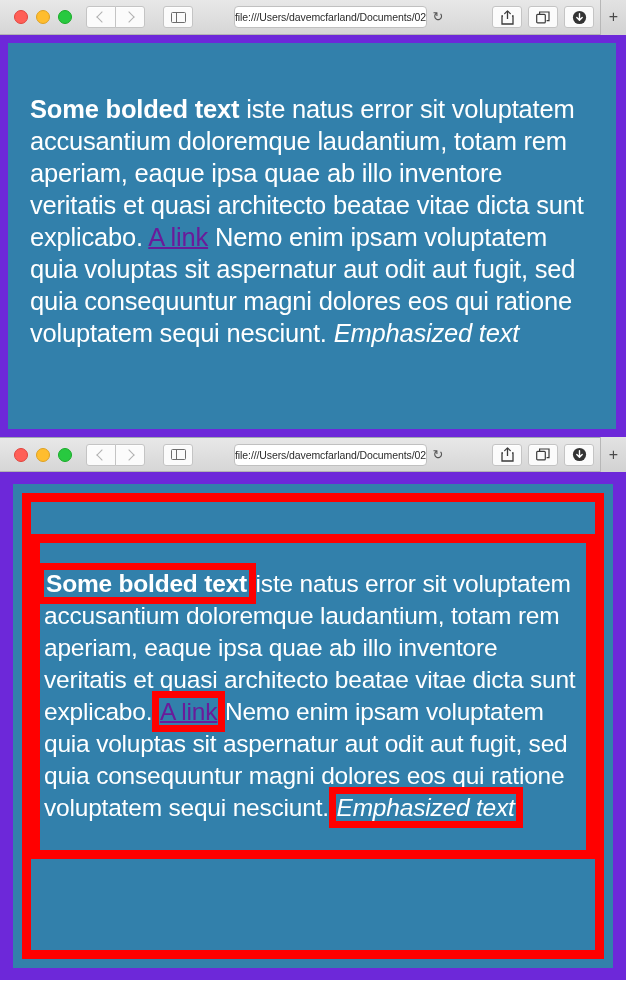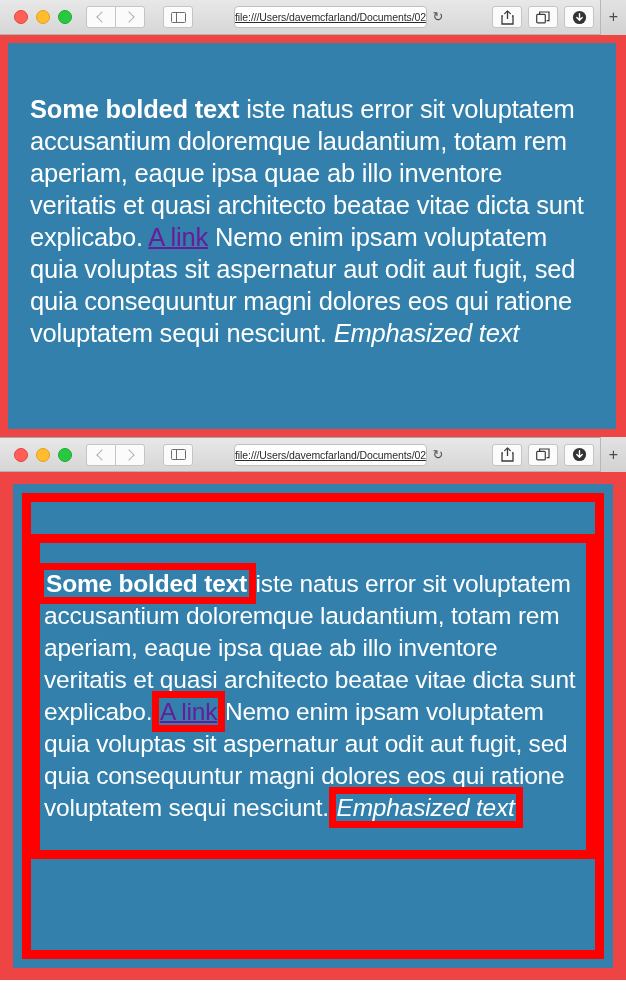--- a/index.html
+++ b/index.html
@@ -109,21 +109,20 @@
     box-sizing: border-box;
     max-width: 300px;
   }
   .url-text {
     font-size: 10.5px;
     color: #2b2b2b;
     white-space: nowrap;
     overflow: hidden;
     text-overflow: clip;
     letter-spacing: -0.1px;
-    text-decoration: underline;
   }
   .reload {
     position: absolute;
     right: -19px;
     width: 14px; height: 14px;
     color: #555;
     font-size: 13px;
     line-height: 14px;
     text-align: center;
   }
@@ -149,21 +148,21 @@
     align-items: center;
     justify-content: center;
     color: #4a4a4a;
     font-size: 16px;
     line-height: 1;
     box-sizing: border-box;
   }
 
   
   .page {
-    background: #ef4444;
+    background: #6d28d9;
     box-sizing: border-box;
   }
   .page--plain {
     height: 402px;
     padding: 8px 10px 8px 8px;
   }
   .page--plain .body-box {
     background: #3280ab;
     height: 100%;
     box-sizing: border-box;

